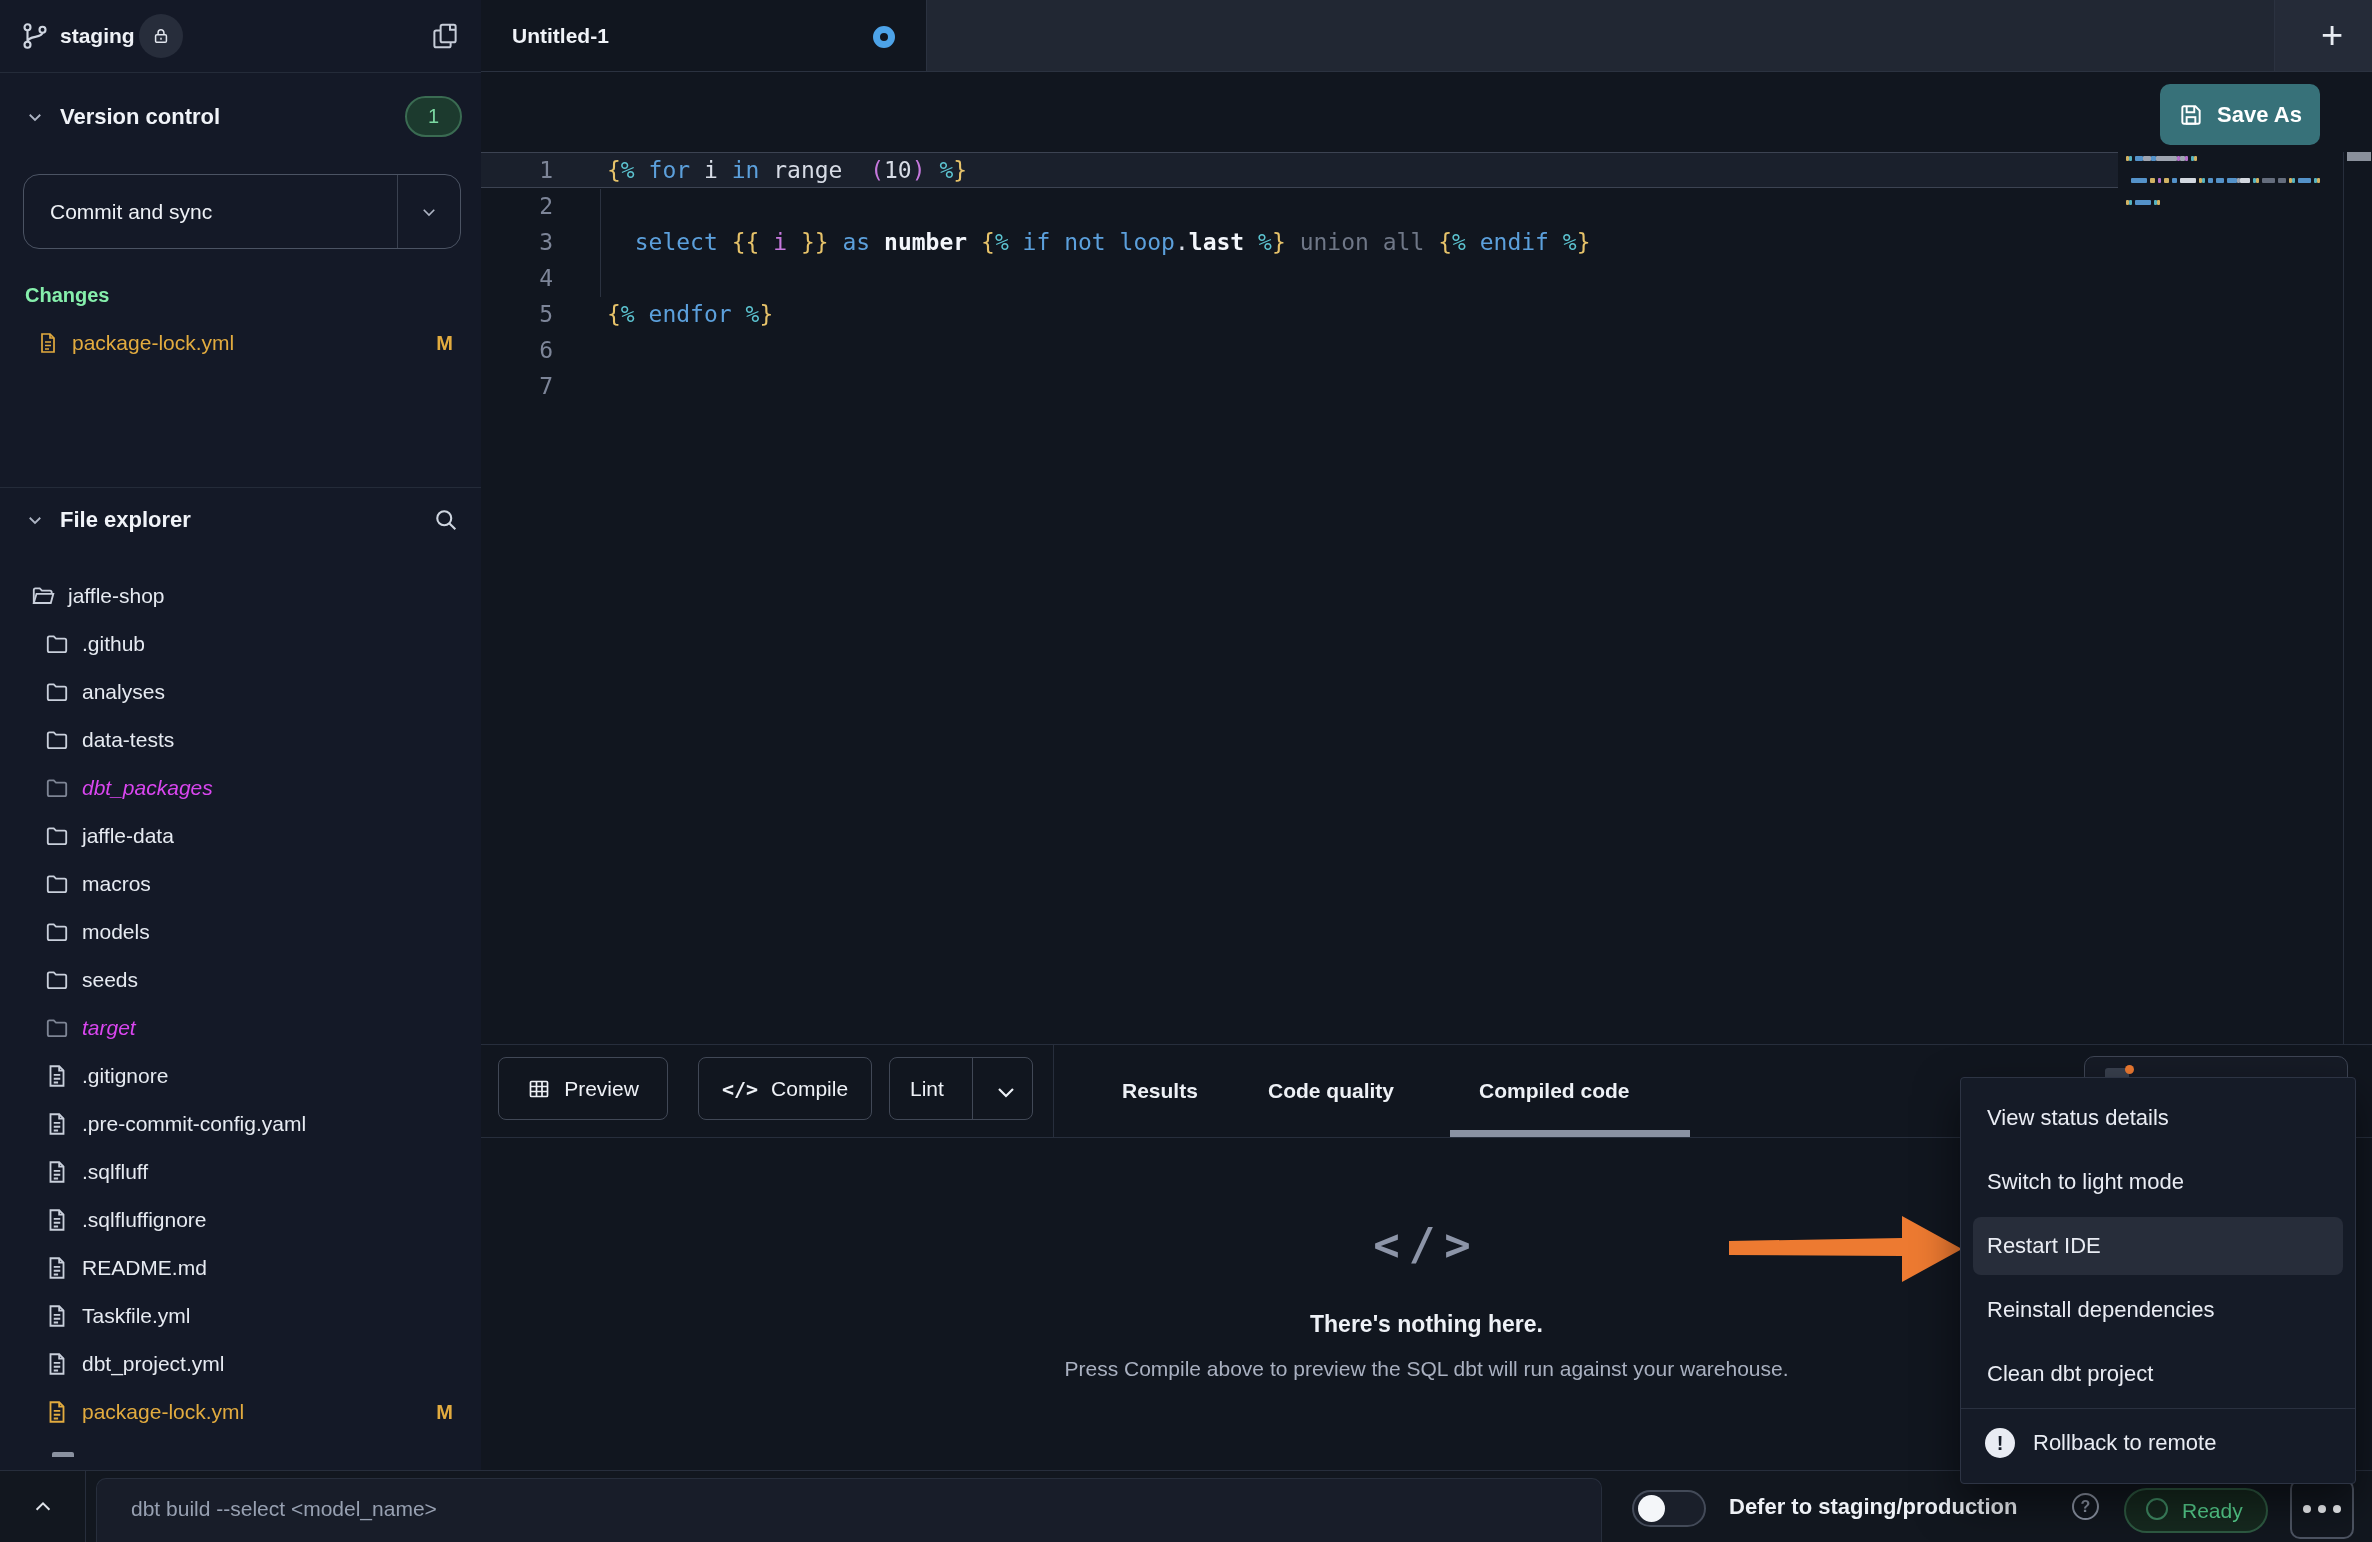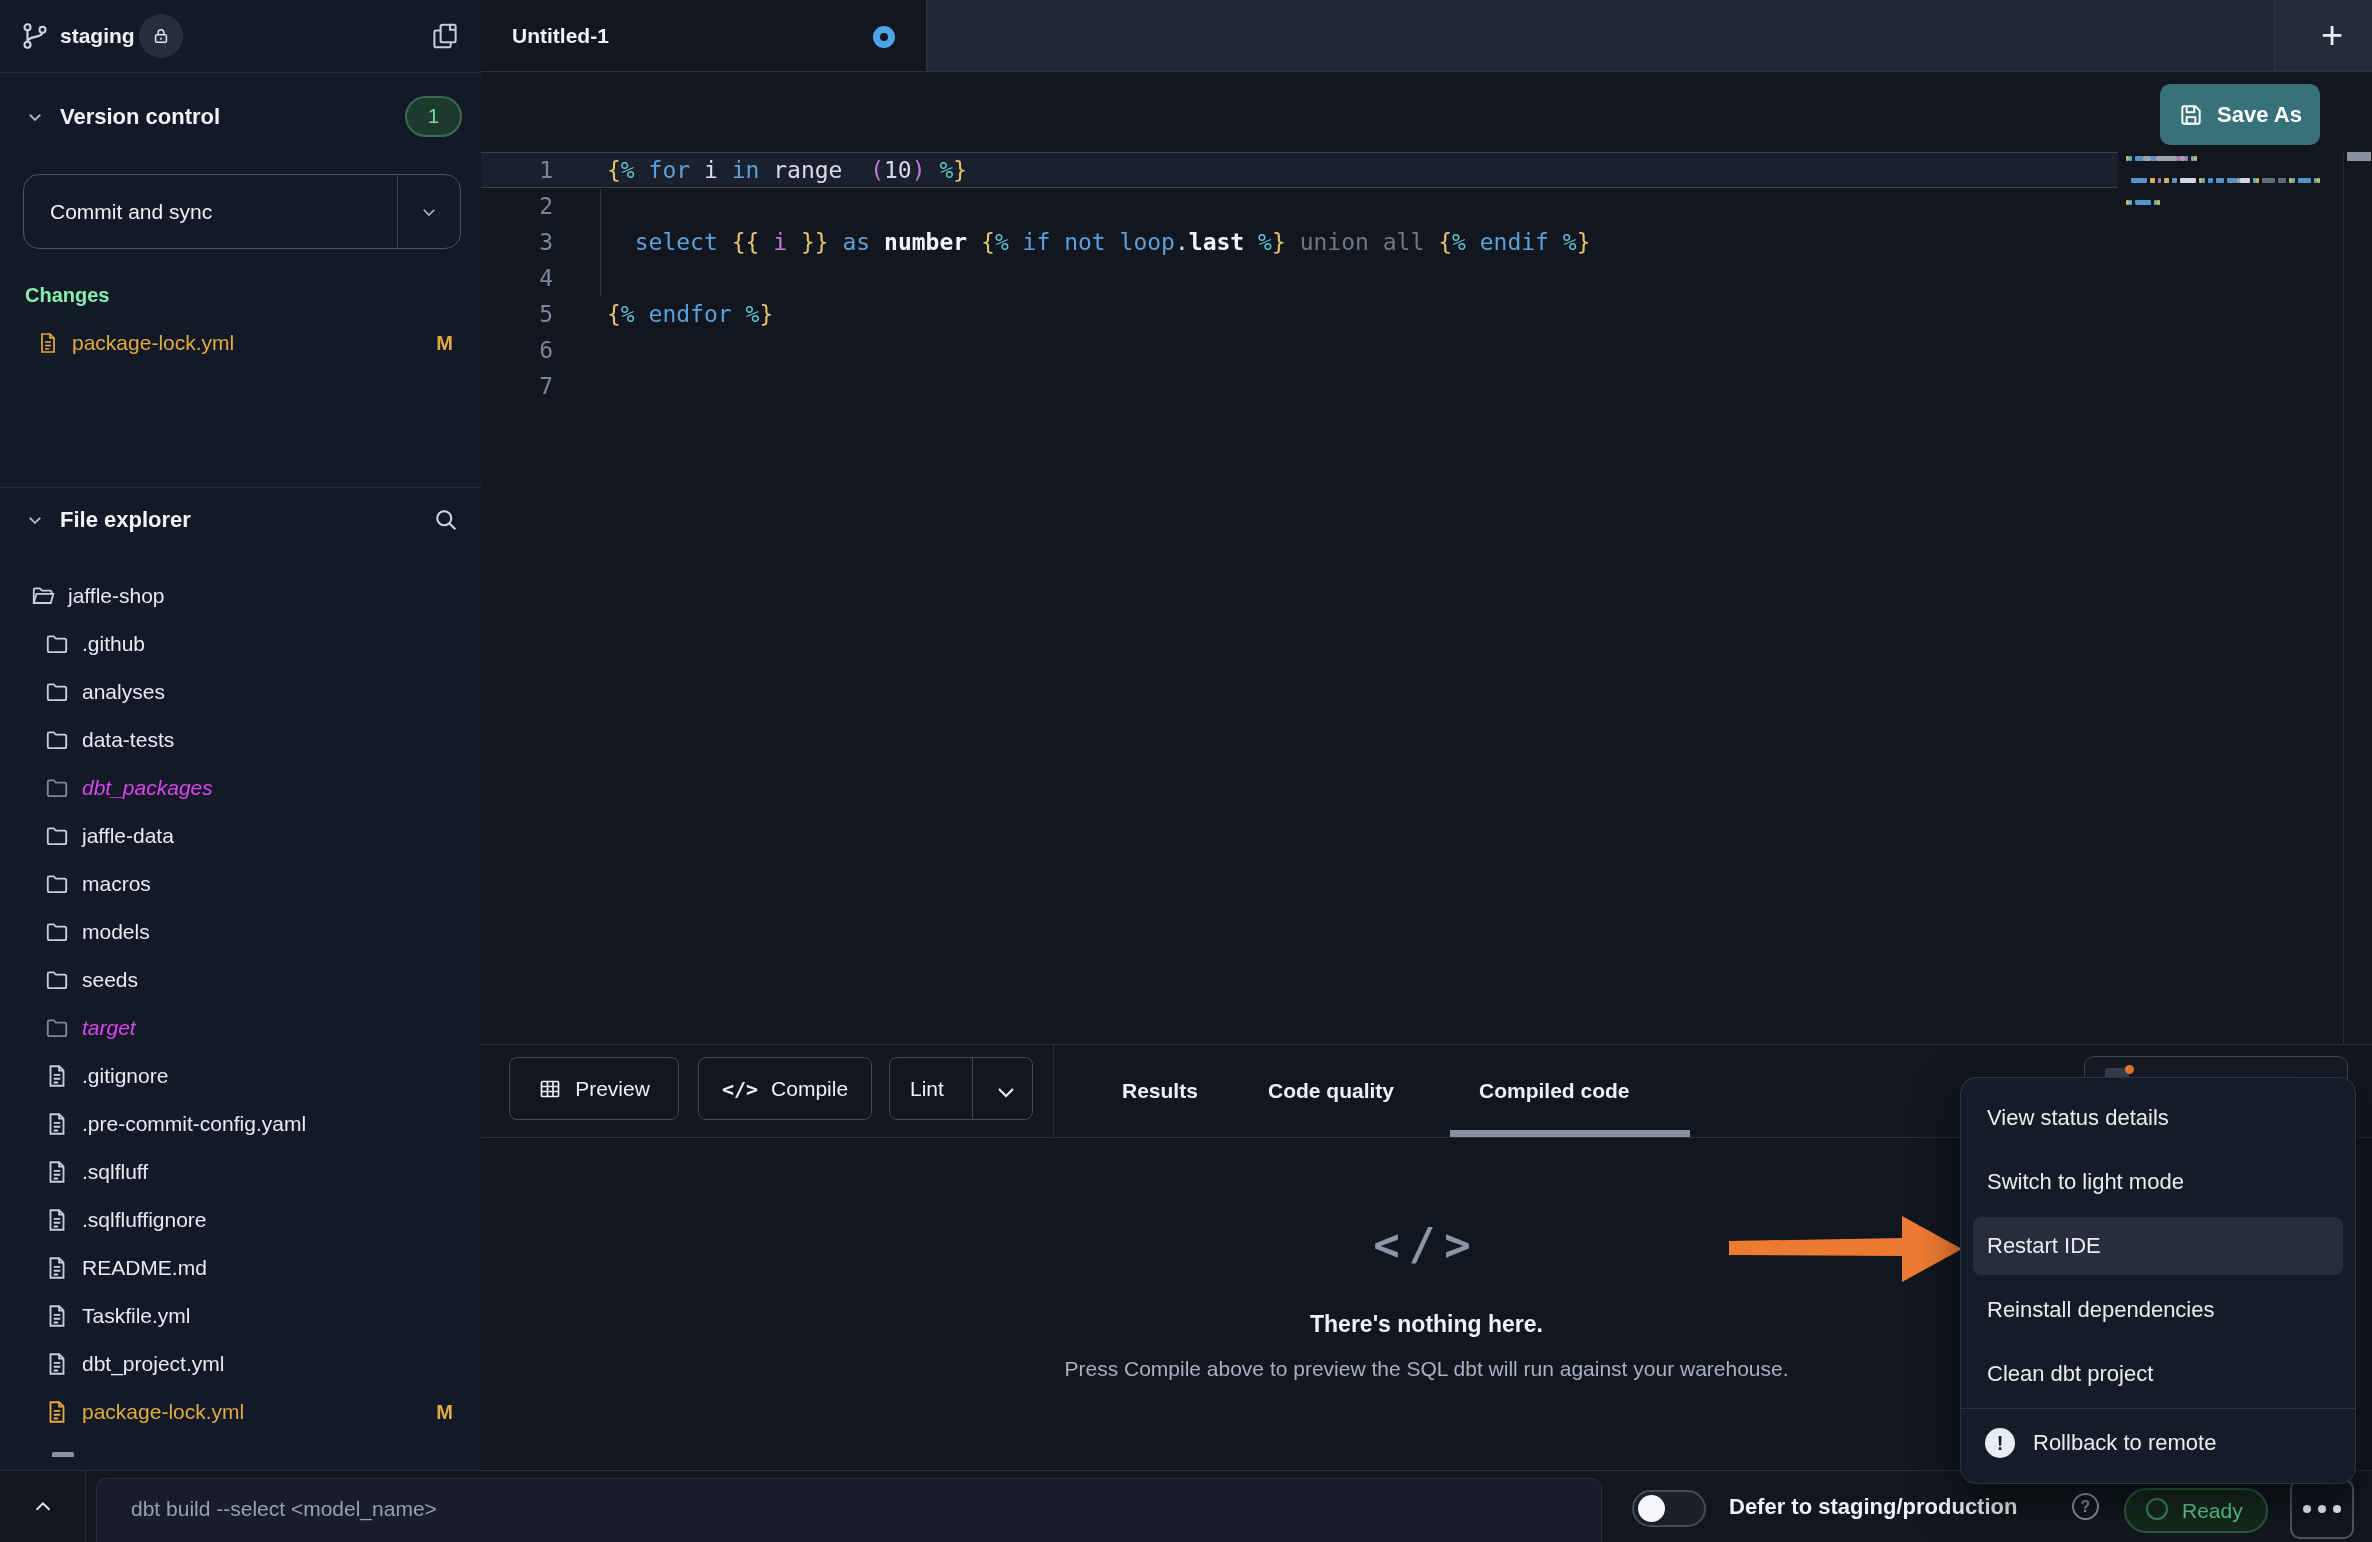--- a/index.html
+++ b/index.html
@@ -76,21 +76,21 @@
   .mm-sp{display:inline-block;height:5px}
   .mm-div{left:1862px;top:80px;width:1px;height:892px;background:#272e3c}
   .sb-thumb{left:1866px;top:80px;width:24px;height:9px;background:#8a909b}
 
   
   #panel{left:481px;top:1044px;width:1891px;height:426px;background:#11161f;border-top:1px solid #272e3c;box-sizing:border-box}
   .pt{left:0;top:0;width:100%;height:93px;border-bottom:1px solid #272e3c;box-sizing:border-box}
   .pbtn{position:absolute;top:12px;height:63px;border:1px solid #414856;border-radius:8px;box-sizing:border-box;
     display:flex;align-items:center;justify-content:center;gap:13px;color:#eef1f6;font-size:21px}
   .pbtn svg{width:24px;height:24px}
-  #btn-preview{left:28px;width:170px}
+  #btn-preview{left:17px;width:170px}
   #btn-compile{left:217px;width:174px}
   #btn-lint{left:408px;width:144px;justify-content:flex-start;padding-left:20px;gap:0}
   .lint-div{position:absolute;left:82px;top:0;width:1px;height:100%;background:#414856}
   .lint-chev{position:absolute;left:104px;top:22px}
   .code-glyph{font-family:"DejaVu Sans Mono",monospace;font-weight:600;font-size:20px;color:#eef1f6}
   .pt-div{left:572px;top:0;width:1px;height:92px;background:#272e3c}
   .ptab{position:absolute;top:0;height:92px;line-height:92px;font-weight:600;font-size:21px;color:#eef1f6}
   #ptab-0{left:641px}#ptab-1{left:787px}#ptab-2{left:998px}
   .ptab-underline{left:969px;top:85px;width:240px;height:7px;background:#8a92a2}
   .empty{left:0;top:170px;width:100%;text-align:center}
@@ -113,21 +113,21 @@
   .ready-text{position:absolute;left:56px;top:0;line-height:41px;font-size:21px;color:#57d28f}
   .kebab{left:2290px;top:8px;width:64px;height:60px;border:2px solid #4d5462;border-radius:10px;box-sizing:border-box;
     display:flex;align-items:center;justify-content:center;gap:7px}
   .kdot{width:8px;height:8px;border-radius:50%;background:#f4f6f9}
 
   
   .statusbtn{left:2084px;top:1056px;width:264px;height:50px;border:1px solid #3e4554;border-radius:10px;background:#161b26;box-sizing:border-box;z-index:30}
   .statusbtn .mini{position:absolute;left:20px;top:11px;width:24px;height:16px;background:#39404e;border-radius:3px}
   .statusbtn .mini-dot{position:absolute;left:40px;top:8px;width:9px;height:9px;border-radius:50%;background:#ed7a31}
   #arrow{left:1715px;top:1208px;z-index:40}
-  #menu{left:1960px;top:1077px;width:396px;height:407px;background:#151b27;border:1px solid #2d3444;border-radius:16px;
+  #menu{left:1960px;top:1077px;width:396px;height:407px;background:#151b27;border:1px solid #2d3444;border-radius:4px;
     box-sizing:border-box;z-index:50;box-shadow:0 18px 44px rgba(0,0,0,.5);padding-top:8px}
   .menu-item{height:64px;display:flex;align-items:center;padding-left:26px;font-size:22px;color:#e9ecf3}
   .menu-item.highlight{height:58px;margin:3px 12px;border-radius:8px;background:#272d3a;padding-left:14px}
   .menu-divider{height:1px;background:#2a3140;margin:2px 0}
   .menu-footer{height:64px;display:flex;align-items:center;gap:18px;padding-left:24px;font-size:22px;color:#e9ecf3}
   .alert-ic{width:30px;height:30px;border-radius:50%;background:#e9ecf3;color:#151b27;font-weight:800;font-size:20px;
     display:flex;align-items:center;justify-content:center;flex:0 0 auto}
 </style>
 </head>
 <body>

